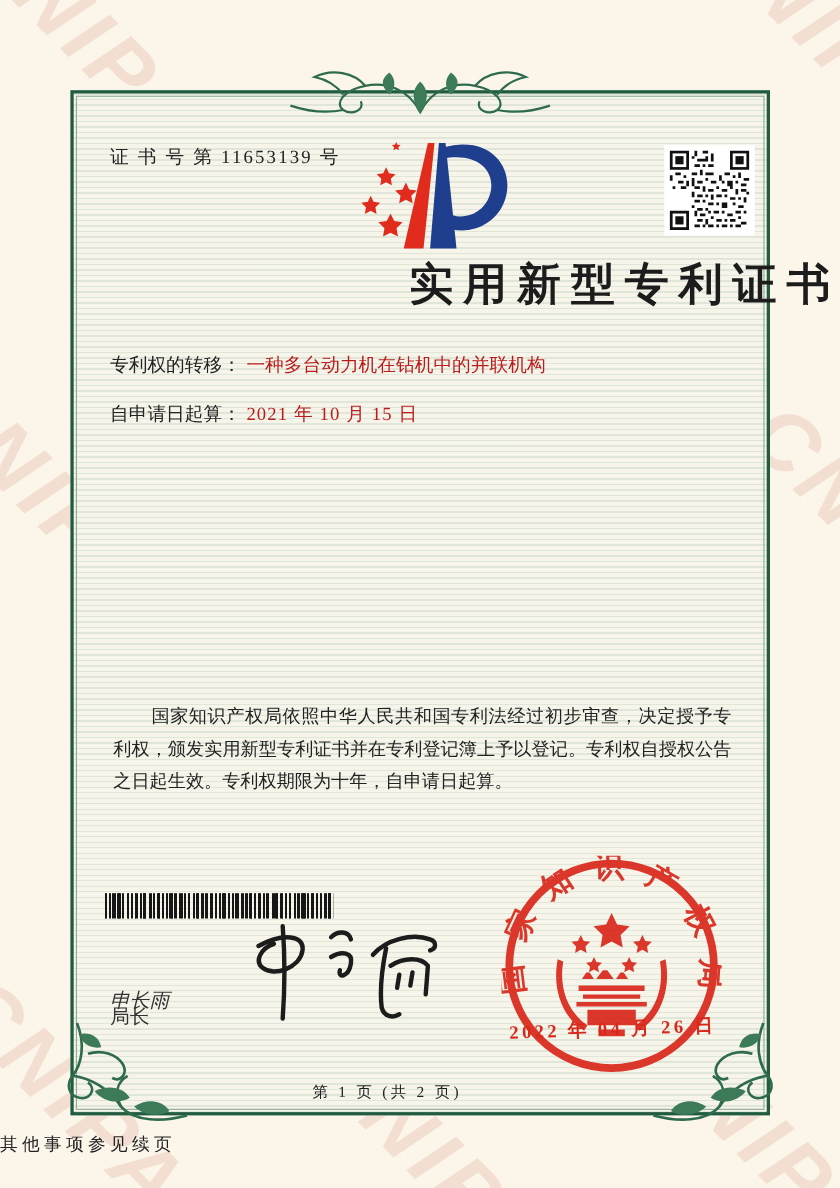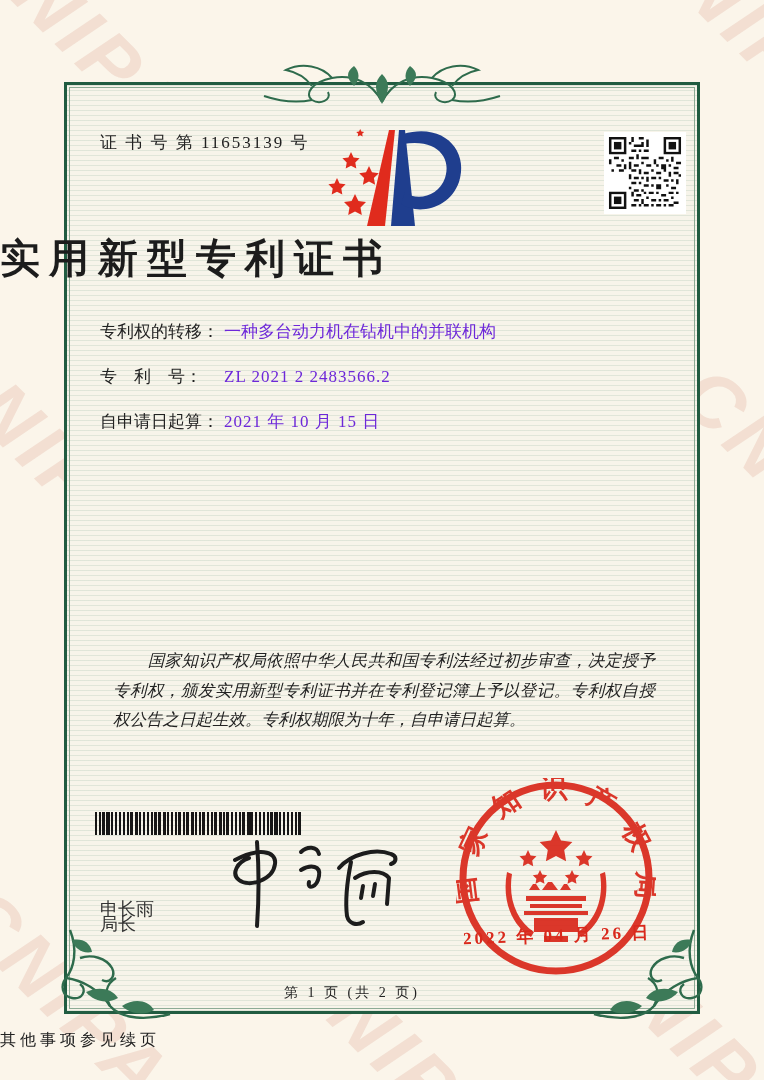--- a/index.html
+++ b/index.html
@@ -25,40 +25,40 @@
       #f7f4ea;
   }
   .frame-inner{
     position:absolute;left:2px;top:2px;right:2px;bottom:2px;
     border:1px solid #8cab95;
   }
   .orn{position:absolute;z-index:3;}
   
   .abs{position:absolute;z-index:4;}
   .certno{left:100px;top:131px;font-size:17px;letter-spacing:2px;color:#222;}
-  .title{left:0;top:231px;width:764px;text-align:left;font-size:40px;font-weight:bold;
+  .title{left:0;top:231px;width:764px;text-align:right;font-size:40px;font-weight:bold;
          letter-spacing:9px;color:#1c1c1c;}
   .qr{left:604px;top:132px;width:82px;height:82px;background:#fff;padding:0;}
   .fields{left:100px;top:320px;width:575px;font-size:17px;}
   .frow{height:28px;margin-bottom:17px;white-space:nowrap;}
   .flabel{display:inline-block;min-width:124px;color:#222;}
-  .fval{color:#6d28d9;}
+  .fval{color:#b91c1c;}
   .fval-num{letter-spacing:1px;}
   .fval-inline{display:inline-block;min-width:238px;}
   .paras{left:95px;top:628px;width:578px;font-size:16.5px;line-height:29.5px;text-align:justify;color:#222;}
-  .paras p{margin:18px;text-indent:2.1em;font-style:italic;}
+  .paras p{margin:8px;text-indent:2.1em;}
   .barcode{
     left:95px;top:812px;width:208px;height:23px;
     background:
       repeating-linear-gradient(90deg,#161616 0 2px,rgba(0,0,0,0) 2px 4px),
       repeating-linear-gradient(90deg,#161616 0 1px,rgba(0,0,0,0) 1px 7px),
       repeating-linear-gradient(90deg,rgba(0,0,0,0) 0 11px,#161616 11px 14px,rgba(0,0,0,0) 14px 24px);
   }
   .sig-title{left:100px;top:912px;font-size:18px;font-family:Liberation Serif, serif;color:#333;}
-  .sig-name{left:100px;top:897px;font-size:18px;font-family:"Liberation Sans","DejaVu Sans",sans-serif;color:#333;}
+  .sig-name{left:100px;top:897px;font-size:18px;font-family:"Liberation Sans","DejaVu Sans",sans-serif;color:#333;font-style:italic;}
   .sig-svg{left:205px;top:838px;}
   .seal{left:456px;top:778px;width:200px;height:200px;z-index:5;opacity:0.93;}
   .seal-date{left:463px;top:924px;font-size:17px;font-weight:bold;color:#d9291c;
              letter-spacing:3px;z-index:6;transform:rotate(-2deg);}
   .pageinfo{left:0;top:984px;width:704px;text-align:center;font-size:14px;letter-spacing:3px;color:#222;z-index:6;}
   .note{left:0;top:1030px;width:764px;text-align:left;font-size:16px;letter-spacing:4px;color:#222;}
 </style>
 </head>
 <body>
 
@@ -171,23 +171,20 @@
   </svg>
 </div>
 
 <div class="abs title">实用新型专利证书</div>
 
 <div class="abs fields">
   <div class="frow">
     <span class="flabel">专利权的转移：</span><span class="fval">一种多台动力机在钻机中的并联机构</span>
   </div>
   <div class="frow">
-    <span class="flabel">专　利　号：</span><span class="fval fval-num">ZL 2021 2 2483566.2</span>
-  </div>
-  <div class="frow">
     <span class="flabel">自申请日起算：</span><span class="fval fval-num">2021 年 10 月 15 日</span>
   </div>
 </div>
 
 <div class="abs paras">
   <p>国家知识产权局依照中华人民共和国专利法经过初步审查，决定授予专利权，颁发实用新型专利证书并在专利登记簿上予以登记。专利权自授权公告之日起生效。专利权期限为十年，自申请日起算。</p>
 </div>
 
 <div class="abs barcode"></div>
 

